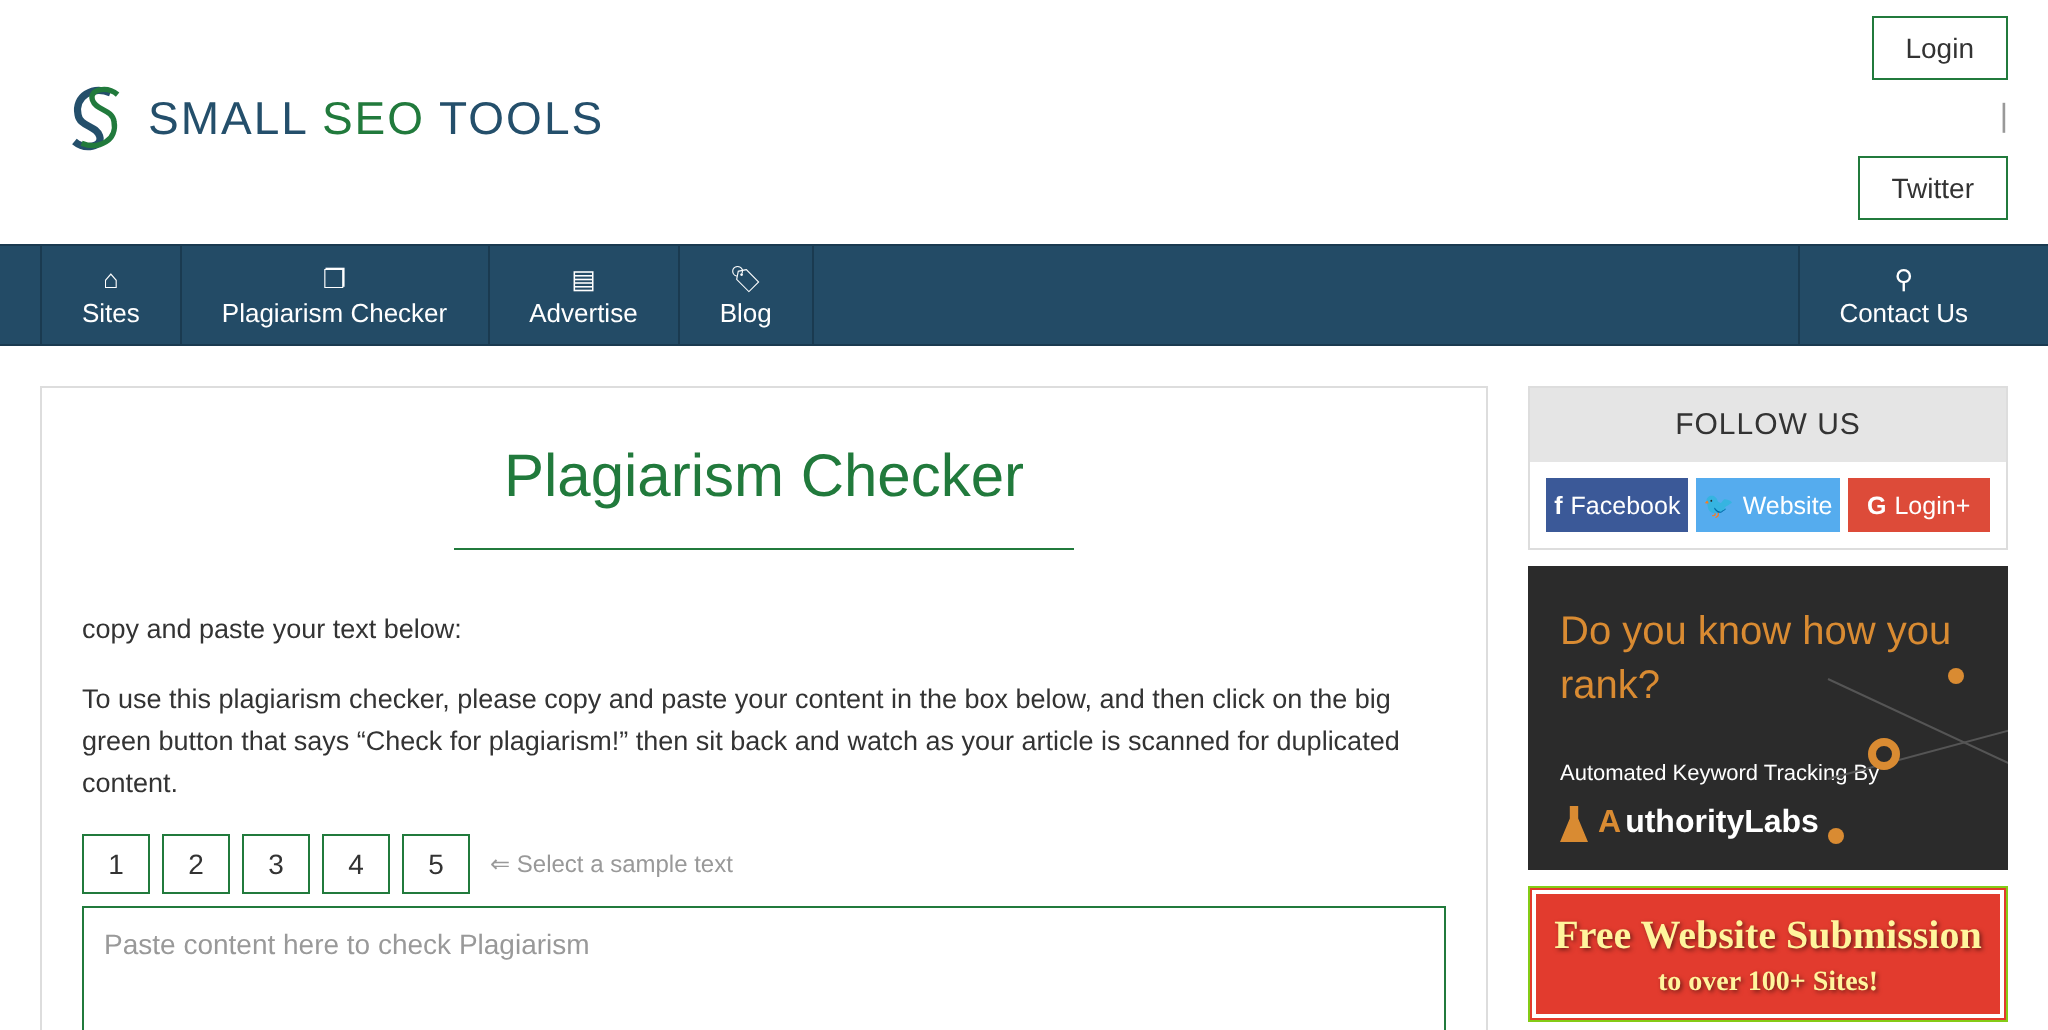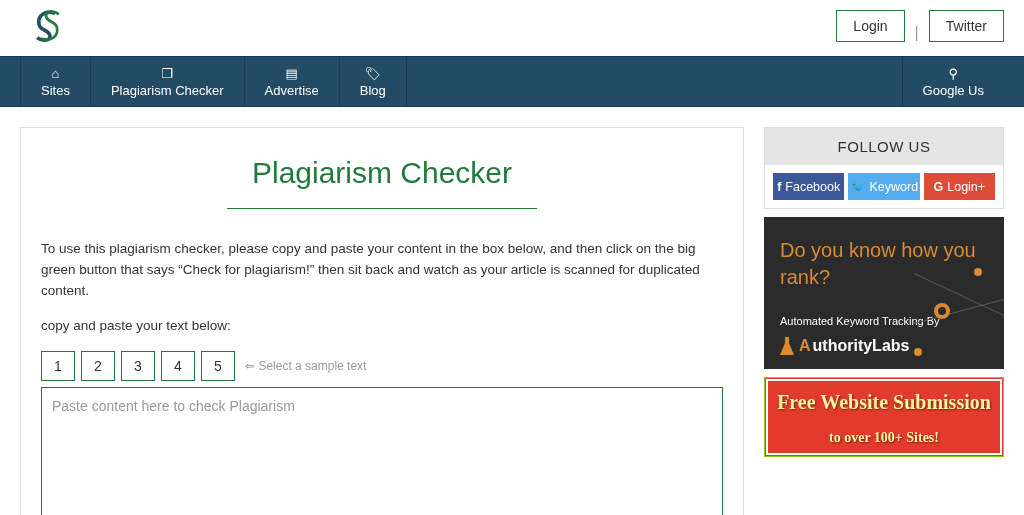--- a/index.html
+++ b/index.html
@@ -17,21 +17,21 @@
   color: #244f6b;
   font-size: 23px;
   letter-spacing: 1px;
 }
 .logo-icon {
   width: 36px;
   height: 36px;
   margin-right: 8px;
 }
 .logo-text .green { color: #217a3c; }
-.auth-buttons { display: flex; align-items: flex-end; gap: 10px; }
+.auth-buttons { display: flex; align-items: flex-end; gap: 10px; flex-direction: column; }
 .auth-btn {
   border: 1.5px solid #217a3c;
   background: #fff;
   color: #333;
   padding: 7px 16px;
   font-size: 14px;
   cursor: pointer;
 }
 .auth-sep { color: #999; }
 
@@ -213,31 +213,36 @@
   text-align: center;
   padding: 12px 8px 10px;
   font-family: Georgia, serif;
   font-weight: bold;
   text-shadow: 1px 1px 2px rgba(0,0,0,0.5);
   border: 1px solid #84cc16;
   outline: 2px solid #fff;
   outline-offset: -4px;
 }
 .ad-submit-l1 { font-size: 20px; line-height: 1.2; }
-.ad-submit-l2 { font-size: 14px; margin-top: 16px; }
+.ad-submit-l2 { font-size: 14px; margin-top: 4px; }
 </style>
 </head>
 <body>
 
 <div class="header-top">
   <div class="logo">
     <svg class="logo-icon" viewBox="0 0 40 40">
       <path d="M28 6 C18 2, 8 8, 10 18 C11 25, 20 24, 22 30 C24 36, 14 38, 8 33" stroke="#244f6b" stroke-width="4" fill="none"></path>
       <path d="M12 34 C22 38, 32 32, 30 22 C29 15, 20 16, 18 10 C16 4, 26 2, 32 7" stroke="#217a3c" stroke-width="3" fill="none"></path>
     </svg>
+    <span class="logo-text">
+      <span>SMALL</span>
+      <span class="green">SEO</span>
+      <span>TOOLS</span>
+    </span>
   </div>
   <div class="auth-buttons">
     <button class="auth-btn">Login</button>
     <span class="auth-sep">|</span>
     <button class="auth-btn">Twitter</button>
   </div>
 </div>
 
 <nav class="navbar">
   <div class="nav-left">
@@ -253,30 +258,30 @@
       <span class="icon">▤</span>
       <span>Advertise</span>
     </div>
     <div class="nav-item">
       <span class="icon">🏷</span>
       <span>Blog</span>
     </div>
   </div>
   <div class="nav-item">
     <span class="icon">⚲</span>
-    <span>Google Us</span>
+    <span>Contact Us</span>
   </div>
 </nav>
 
 <div class="main-wrap">
   <div class="content-card">
     <h1 class="page-title">Plagiarism Checker</h1>
     <div class="title-underline"></div>
+    <p class="desc">copy and paste your text below:</p>
     <p class="desc">To use this plagiarism checker, please copy and paste your content in the box below, and then click on the big green button that says “Check for plagiarism!” then sit back and watch as your article is scanned for duplicated content.</p>
-    <p class="desc">copy and paste your text below:</p>
     <div class="samples-row">
       <button class="sample-btn">1</button>
       <button class="sample-btn">2</button>
       <button class="sample-btn">3</button>
       <button class="sample-btn">4</button>
       <button class="sample-btn">5</button>
       <span class="sample-hint">⇐ Select a sample text</span>
     </div>
     <textarea class="plag-textarea" placeholder="Paste content here to check Plagiarism" style=""></textarea>
   </div>
@@ -284,21 +289,21 @@
   <aside class="sidebar">
     <div class="follow-box">
       <div class="follow-title">FOLLOW US</div>
       <div class="social-row">
         <button class="social-btn fb">
           <span class="sicon">f</span>
           <span>Facebook</span>
         </button>
         <button class="social-btn tw">
           <span class="sicon">🐦</span>
-          <span>Keyword</span>
+          <span>Website</span>
         </button>
         <button class="social-btn gp">
           <span class="sicon">G</span>
           <span>Login+</span>
         </button>
       </div>
     </div>
 
     <div class="ad-rank">
       <div class="ad-rank-title">Do you know how you rank?</div>

